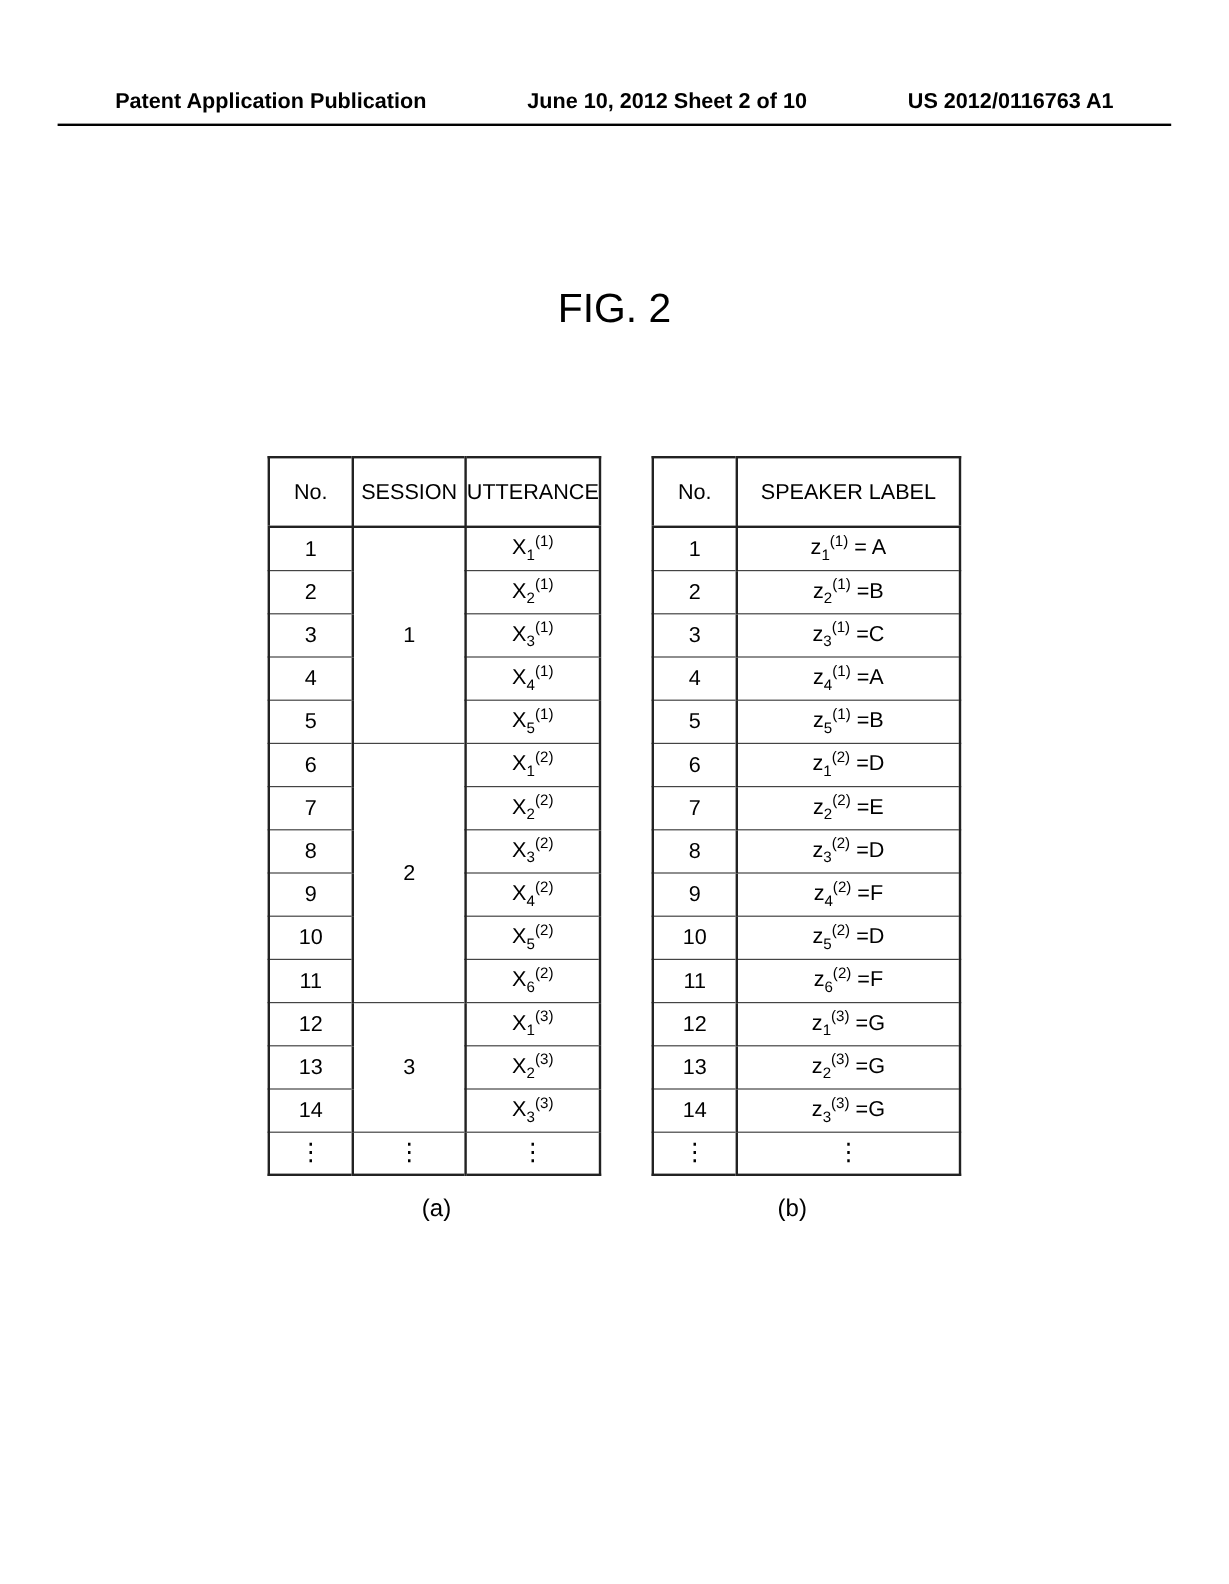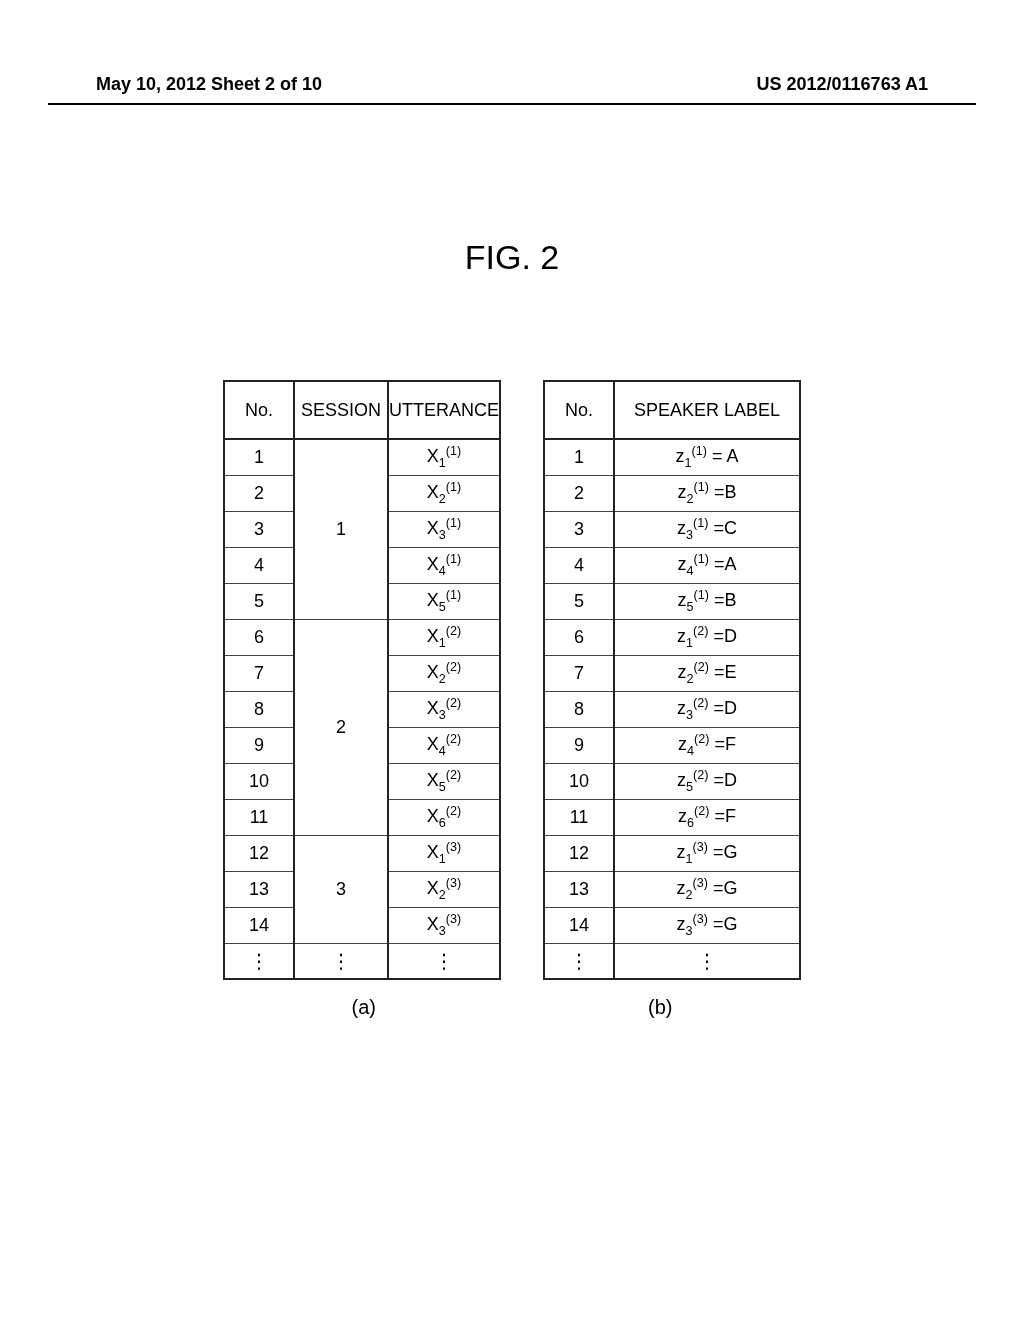--- a/index.html
+++ b/index.html
@@ -111,21 +111,22 @@
   }
   .vdots {
     font-size: 20px;
     line-height: 0;
   }
 </style>
 </head>
 <body>
 
 <div class="page-header">
-  <span>May 10, 2012  Sheet 2 of 10</span>
+  <span>Patent Application Publication</span>
+  <span>June 10, 2012  Sheet 2 of 10</span>
   <span>US 2012/0116763 A1</span>
 </div>
 
 <div class="fig-label">FIG. 2</div>
 
 <div class="tables-wrap">
   <table class="tableA">
     <thead>
       <tr>
         <th>No.</th>

